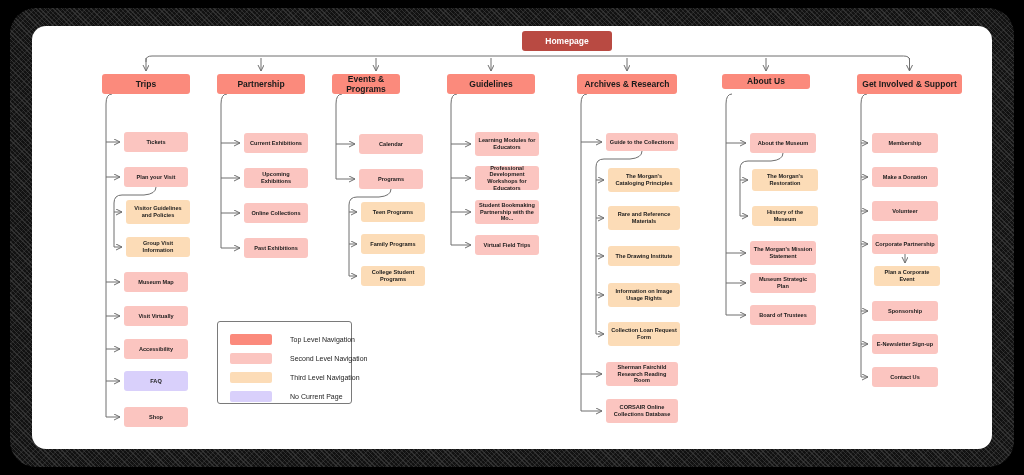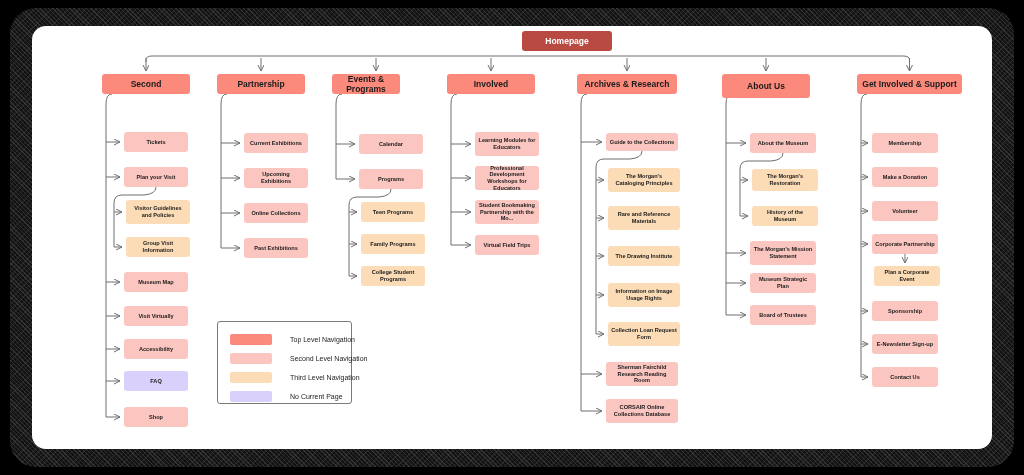--- a/index.html
+++ b/index.html
@@ -165,56 +165,56 @@
           <path d="M829,218 L836,218" marker-end="url(#arw)"></path>
           <path d="M829,285 L836,285" marker-end="url(#arw)"></path>
           <path d="M829,318 L836,318" marker-end="url(#arw)"></path>
           <path d="M829,351 L836,351" marker-end="url(#arw)"></path>
           <path d="M873,228 L873,237" marker-end="url(#arw)"></path>
         </g>
     </svg>
 
     <div id="nodes">
         <div class="node lvl0" style="left: 490px; top: 5px; width: 90px; height: 20px;">Homepage</div>
-        <div class="node lvl1" style="left: 70px; top: 48px; width: 88px; height: 20px;">Second</div>
+        <div class="node lvl1" style="left: 70px; top: 48px; width: 88px; height: 20px;">Trips</div>
         <div class="node lvl2" style="left: 92px; top: 106px; width: 64px; height: 20px;">Tickets</div>
         <div class="node lvl2" style="left: 92px; top: 141px; width: 64px; height: 20px;">Plan your Visit</div>
         <div class="node lvl3" style="left: 94px; top: 174px; width: 64px; height: 24px;">Visitor Guidelines and Policies</div>
         <div class="node lvl3" style="left: 94px; top: 211px; width: 64px; height: 20px;">Group Visit Information</div>
         <div class="node lvl2" style="left: 92px; top: 246px; width: 64px; height: 20px;">Museum Map</div>
         <div class="node lvl2" style="left: 92px; top: 280px; width: 64px; height: 20px;">Visit Virtually</div>
         <div class="node lvl2" style="left: 92px; top: 313px; width: 64px; height: 20px;">Accessibility</div>
         <div class="node nocur" style="left: 92px; top: 345px; width: 64px; height: 20px;">FAQ</div>
         <div class="node lvl2" style="left: 92px; top: 381px; width: 64px; height: 20px;">Shop</div>
         <div class="node lvl1" style="left: 185px; top: 48px; width: 88px; height: 20px;">Partnership</div>
         <div class="node lvl2" style="left: 212px; top: 107px; width: 64px; height: 20px;">Current Exhibitions</div>
         <div class="node lvl2" style="left: 212px; top: 142px; width: 64px; height: 20px;">Upcoming Exhibitions</div>
         <div class="node lvl2" style="left: 212px; top: 177px; width: 64px; height: 20px;">Online Collections</div>
         <div class="node lvl2" style="left: 212px; top: 212px; width: 64px; height: 20px;">Past Exhibitions</div>
         <div class="node lvl1" style="left: 300px; top: 48px; width: 68px; height: 20px;">Events &amp; Programs</div>
         <div class="node lvl2" style="left: 327px; top: 108px; width: 64px; height: 20px;">Calendar</div>
         <div class="node lvl2" style="left: 327px; top: 143px; width: 64px; height: 20px;">Programs</div>
         <div class="node lvl3" style="left: 329px; top: 176px; width: 64px; height: 20px;">Teen Programs</div>
         <div class="node lvl3" style="left: 329px; top: 208px; width: 64px; height: 20px;">Family Programs</div>
         <div class="node lvl3" style="left: 329px; top: 240px; width: 64px; height: 20px;">College Student Programs</div>
-        <div class="node lvl1" style="left: 415px; top: 48px; width: 88px; height: 20px;">Involved</div>
+        <div class="node lvl1" style="left: 415px; top: 48px; width: 88px; height: 20px;">Guidelines</div>
         <div class="node lvl2" style="left: 443px; top: 106px; width: 64px; height: 24px;">Learning Modules for Educators</div>
         <div class="node lvl2" style="left: 443px; top: 140px; width: 64px; height: 24px;">Professional Development Workshops for Educators</div>
         <div class="node lvl2" style="left: 443px; top: 174px; width: 64px; height: 24px;">Student Bookmaking Partnership with the Mo...</div>
         <div class="node lvl2" style="left: 443px; top: 209px; width: 64px; height: 20px;">Virtual Field Trips</div>
         <div class="node lvl1" style="left: 545px; top: 48px; width: 100px; height: 20px;">Archives &amp; Research</div>
         <div class="node lvl2" style="left: 574px; top: 107px; width: 72px; height: 18px;">Guide to the Collections</div>
         <div class="node lvl3" style="left: 576px; top: 142px; width: 72px; height: 24px;">The Morgan's Cataloging Principles</div>
         <div class="node lvl3" style="left: 576px; top: 180px; width: 72px; height: 24px;">Rare and Reference Materials</div>
         <div class="node lvl3" style="left: 576px; top: 220px; width: 72px; height: 20px;">The Drawing Institute</div>
         <div class="node lvl3" style="left: 576px; top: 257px; width: 72px; height: 24px;">Information on Image Usage Rights</div>
         <div class="node lvl3" style="left: 576px; top: 296px; width: 72px; height: 24px;">Collection Loan Request Form</div>
         <div class="node lvl2" style="left: 574px; top: 336px; width: 72px; height: 24px;">Sherman Fairchild Research Reading Room</div>
         <div class="node lvl2" style="left: 574px; top: 373px; width: 72px; height: 24px;">CORSAIR Online Collections Database</div>
-        <div class="node lvl1" style="left: 690px; top: 48px; width: 88px; height: 24px;">About Us</div>
+        <div class="node lvl1" style="left: 690px; top: 48px; width: 88px; height: 15px;">About Us</div>
         <div class="node lvl2" style="left: 718px; top: 107px; width: 66px; height: 20px;">About the Museum</div>
         <div class="node lvl3" style="left: 720px; top: 143px; width: 66px; height: 22px;">The Morgan's Restoration</div>
         <div class="node lvl3" style="left: 720px; top: 180px; width: 66px; height: 20px;">History of the Museum</div>
         <div class="node lvl2" style="left: 718px; top: 215px; width: 66px; height: 24px;">The Morgan's Mission Statement</div>
         <div class="node lvl2" style="left: 718px; top: 247px; width: 66px; height: 20px;">Museum Strategic Plan</div>
         <div class="node lvl2" style="left: 718px; top: 279px; width: 66px; height: 20px;">Board of Trustees</div>
         <div class="node lvl1" style="left: 825px; top: 48px; width: 105px; height: 20px;">Get Involved &amp; Support</div>
         <div class="node lvl2" style="left: 840px; top: 107px; width: 66px; height: 20px;">Membership</div>
         <div class="node lvl2" style="left: 840px; top: 141px; width: 66px; height: 20px;">Make a Donation</div>
         <div class="node lvl2" style="left: 840px; top: 175px; width: 66px; height: 20px;">Volunteer</div>

